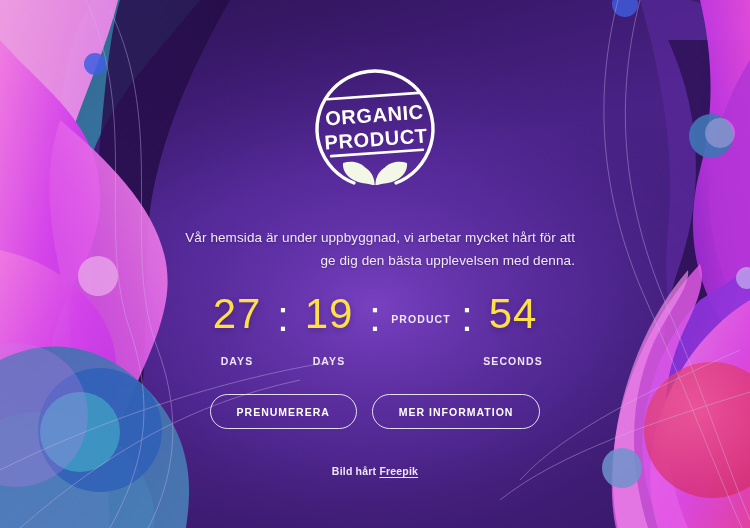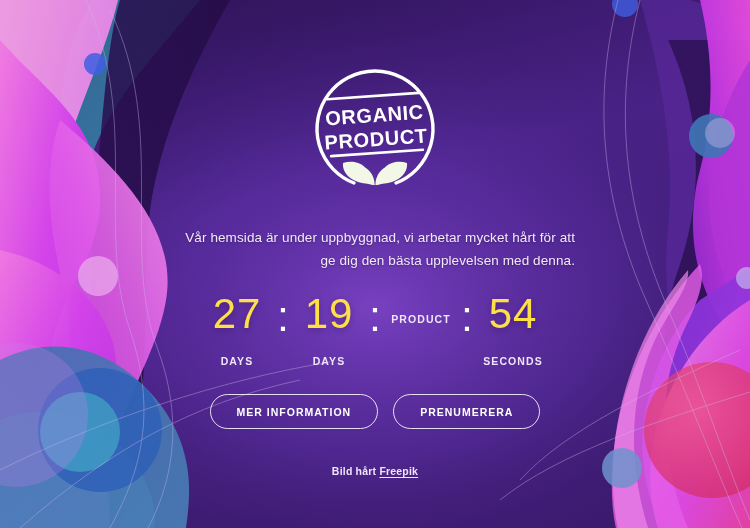--- a/index.html
+++ b/index.html
@@ -306,22 +306,22 @@
         <div class="cd-label">PRODUCT</div>
       </div>
       <div class="cd-sep">:</div>
       <div class="cd-unit">
         <div class="cd-value">54</div>
         <div class="cd-label">SECONDS</div>
       </div>
     </div>
 
     <div class="btn-row">
+      <button class="btn">PRENUMERERA</button>
       <button class="btn">MER INFORMATION</button>
-      <button class="btn">PRENUMERERA</button>
     </div>
 
     <div class="credit">
       <span>Bild hårt </span><a href="#">Freepik</a>
     </div>
 
   </div>
 </div>
 
 </body></html>

